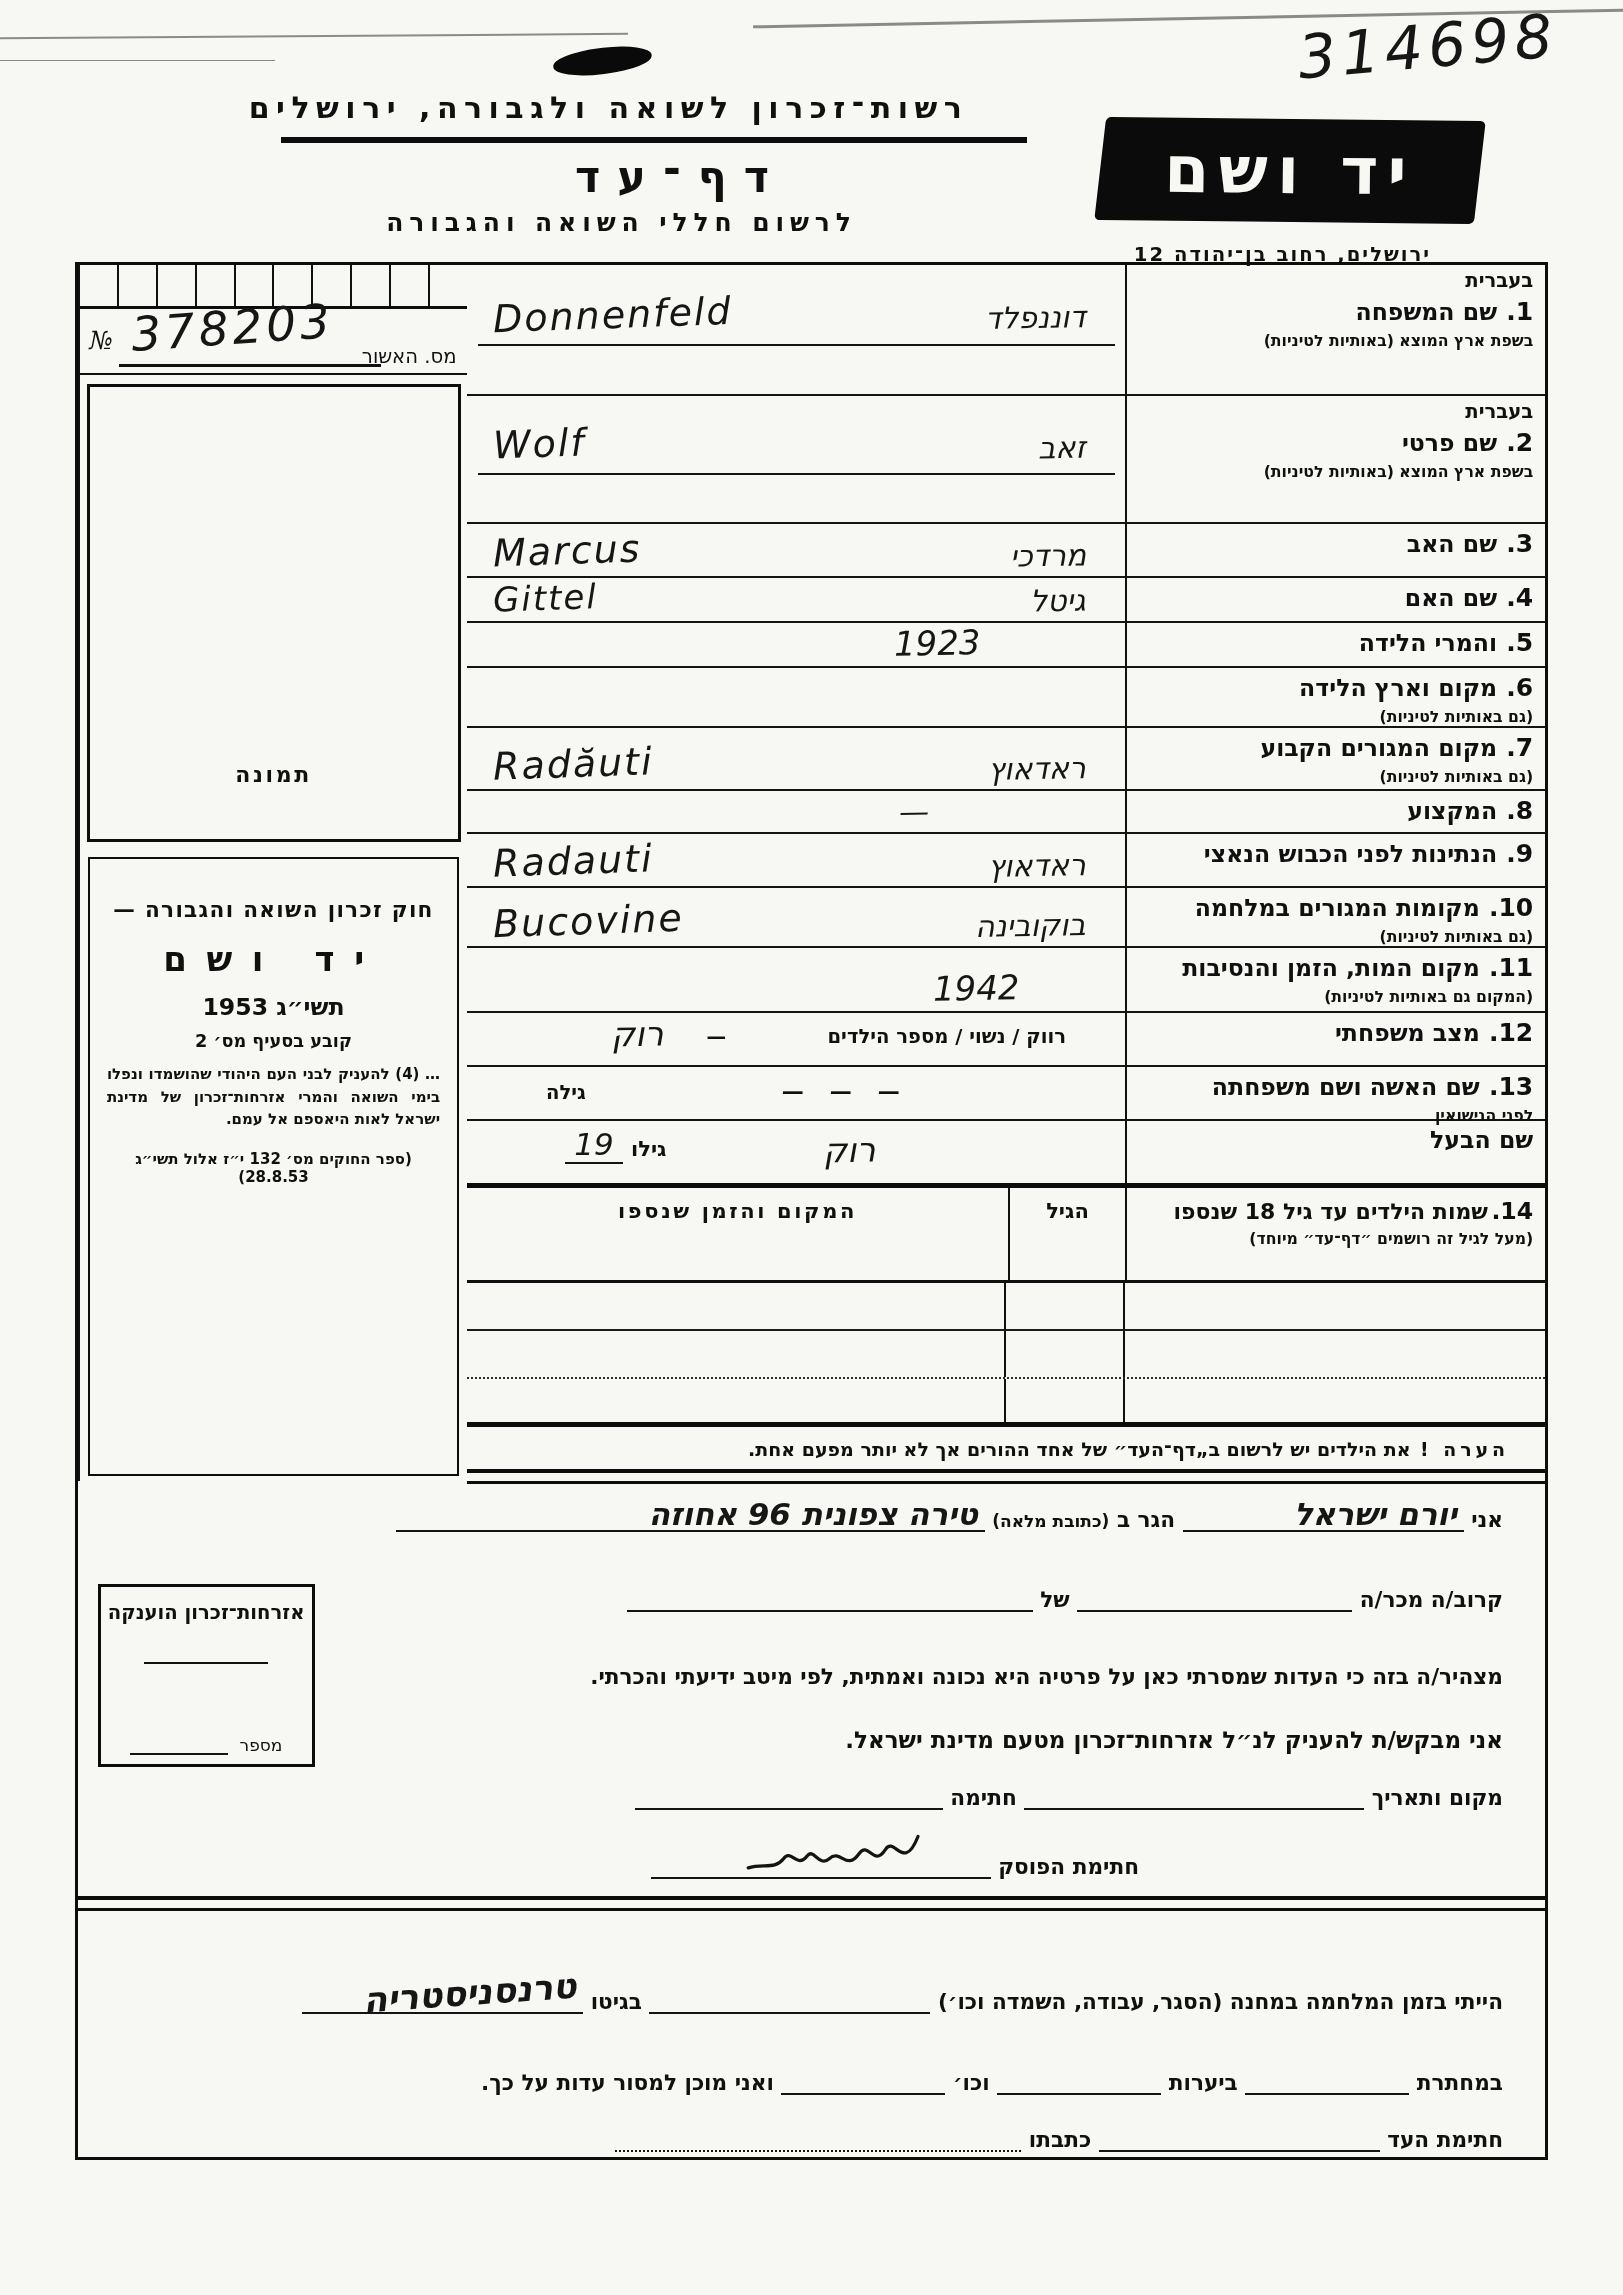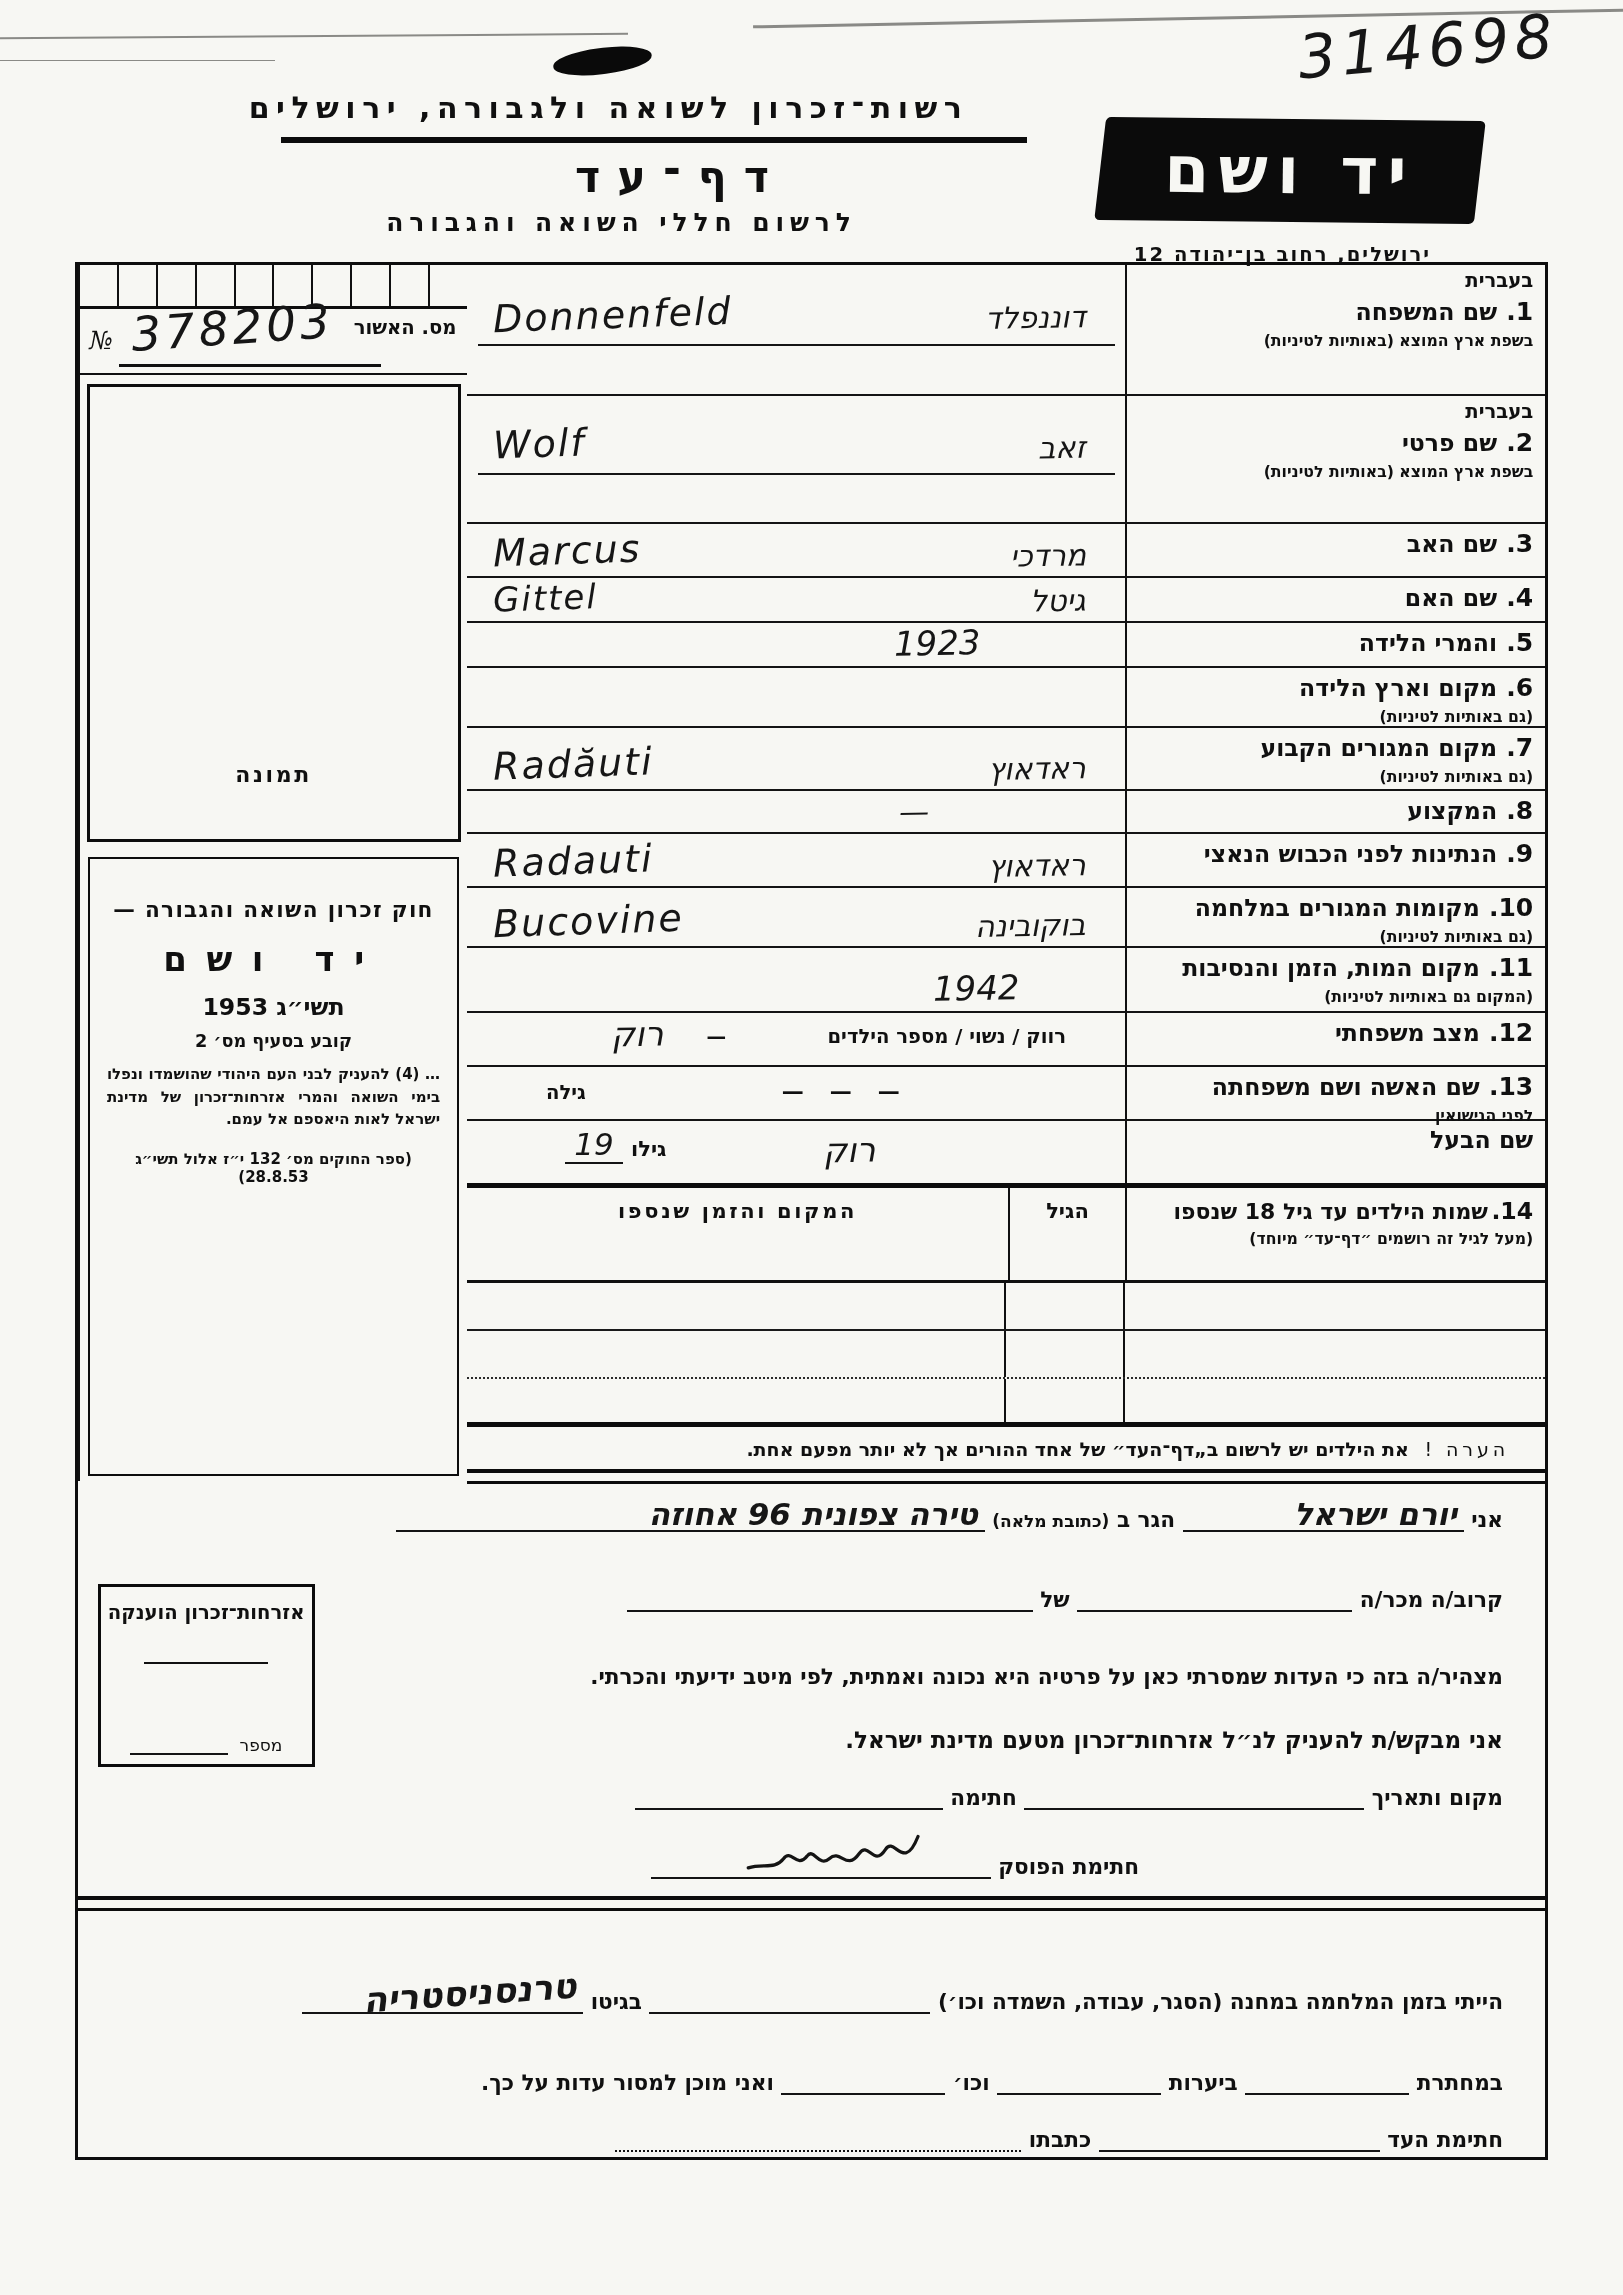--- a/index.html
+++ b/index.html
@@ -25,21 +25,21 @@
              font-size:19.6px;font-weight:700;letter-spacing:2px;}
   
   .frame{position:absolute;top:262px;left:75px;width:1473px;height:1898px;
          border:3.9px solid #0d0d0d;box-sizing:border-box;}
   
   .leftcol{position:absolute;left:0;top:0;width:389px;height:1216px;border-left:2.6px solid #101010;box-sizing:border-box;}
   .tickstrip{height:41px;border-bottom:3.3px solid #0d0d0d;display:flex;}
   .tickstrip div{flex:1;border-left:2px solid #101010;}
   .tickstrip div:last-child{border-left:none;}
   .certrow{position:relative;height:64px;border-bottom:2.6px solid #101010;}
-  .cert-label{position:absolute;right:10.5px;top:7px;font-size:19.6px;font-weight:700;}
+  .cert-label{position:absolute;right:10.5px;top:36px;font-size:19.6px;font-weight:400;}
   .cert-no{position:absolute;left:9.2px;top:17px;font-size:25px;font-family:"DejaVu Serif",serif;font-style:italic;}
   .cert-value{position:absolute;left:51px;top:-9.2px;font-size:47px;font-style:italic;letter-spacing:3.9px;
               transform:rotate(-4deg);}
   .cert-line{position:absolute;left:39px;top:55px;width:262px;height:2.6px;background:#101010;}
   .photobox{position:relative;margin:9.2px 6.5px 0 6.5px;height:458px;border:3.3px solid #0d0d0d;box-sizing:border-box;}
   .photobox span{position:absolute;bottom:52px;width:100%;text-align:center;font-size:22px;font-weight:700;letter-spacing:2.6px;}
   .lawbox{position:relative;margin:14.4px 7.9px 0 7.9px;height:619px;border:2.6px solid #0d0d0d;box-sizing:border-box;
           padding:38px 17px 0 17px;text-align:center;}
   .law-title{font-size:21.6px;font-weight:800;letter-spacing:1.3px;}
   .law-name{margin-top:17px;font-size:34px;font-weight:800;letter-spacing:19.6px;}
@@ -81,21 +81,21 @@
   .ct-place{flex:1;display:flex;align-items:flex-start;justify-content:center;padding-top:10.5px;
             font-size:21px;font-weight:800;letter-spacing:2.6px;}
   .ct-row{display:flex;height:48px;box-sizing:border-box;}
   .ct-row .c1{flex:0 0 420px;border-left:2.6px solid #101010;}
   .ct-row .c2{flex:0 0 117px;border-left:2.6px solid #101010;}
   .ct-row .c3{flex:1;}
   .ct-row{border-bottom:2px solid #1a1a1a;}
   .ct-row.dotty{border-bottom:2px dotted #2a2a2a;}
   .ct-row:last-child{border-bottom:none;}
   .noteline{padding:10.5px 36px 0 13px;font-size:19px;font-weight:700;}
-  .note-title{font-weight:400;letter-spacing:3.9px;margin-left:9px;}
+  .note-title{font-weight:700;letter-spacing:3.9px;margin-left:3px;}
   .dblrule{margin-top:9.2px;height:7.9px;border-top:4.6px solid #0c0c0c;border-bottom:3.9px solid #0c0c0c;}
   
   .decl{position:absolute;left:0;right:0;top:1221px;bottom:0;}
   .dline{position:absolute;right:0;left:0;font-size:21.6px;font-weight:700;padding-right:42px;box-sizing:border-box;}
   .fill{display:inline-block;border-bottom:2px solid #141414;height:26px;vertical-align:bottom;position:relative;}
   .fill .hand{position:absolute;bottom:-1.3px;right:6.5px;}
   .decl-hand{font-size:31px;margin-left:24px;}
   .grantedbox{position:absolute;left:19.6px;top:98px;width:217px;height:183px;border:3.9px solid #0c0c0c;
               box-sizing:border-box;text-align:center;padding-top:14.4px;}
   .granted-title{font-size:19.6px;font-weight:800;}

